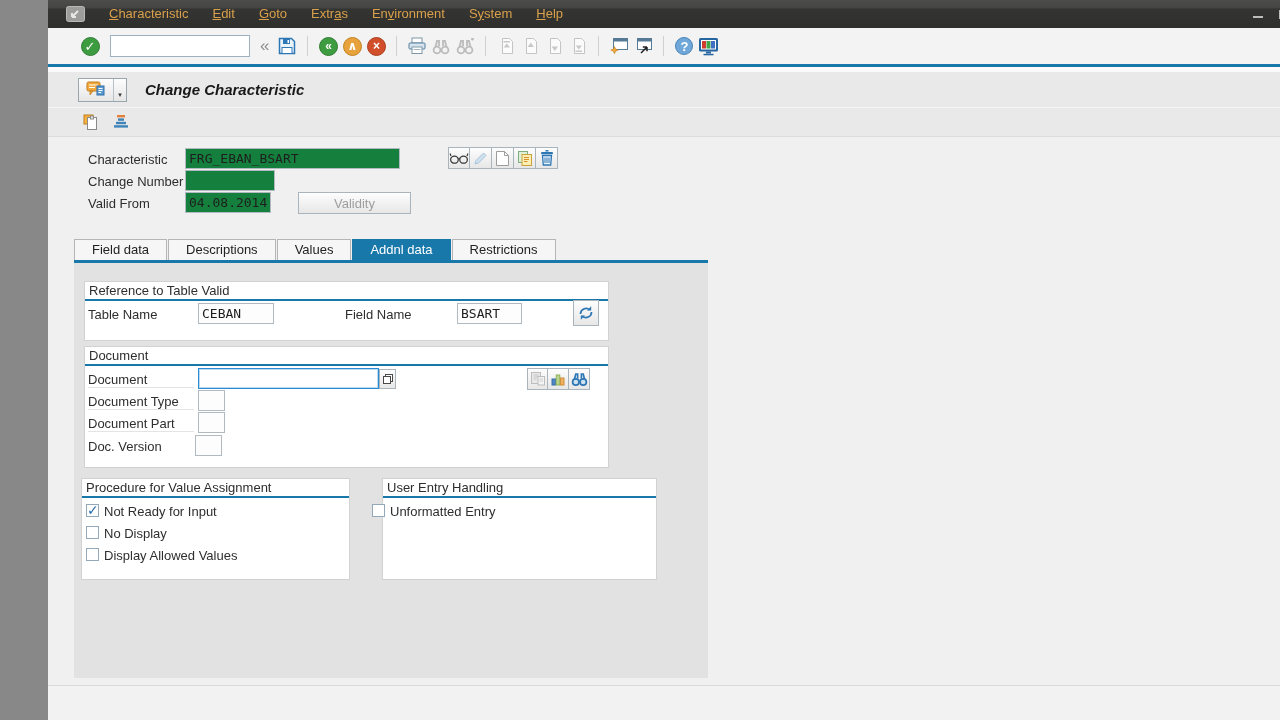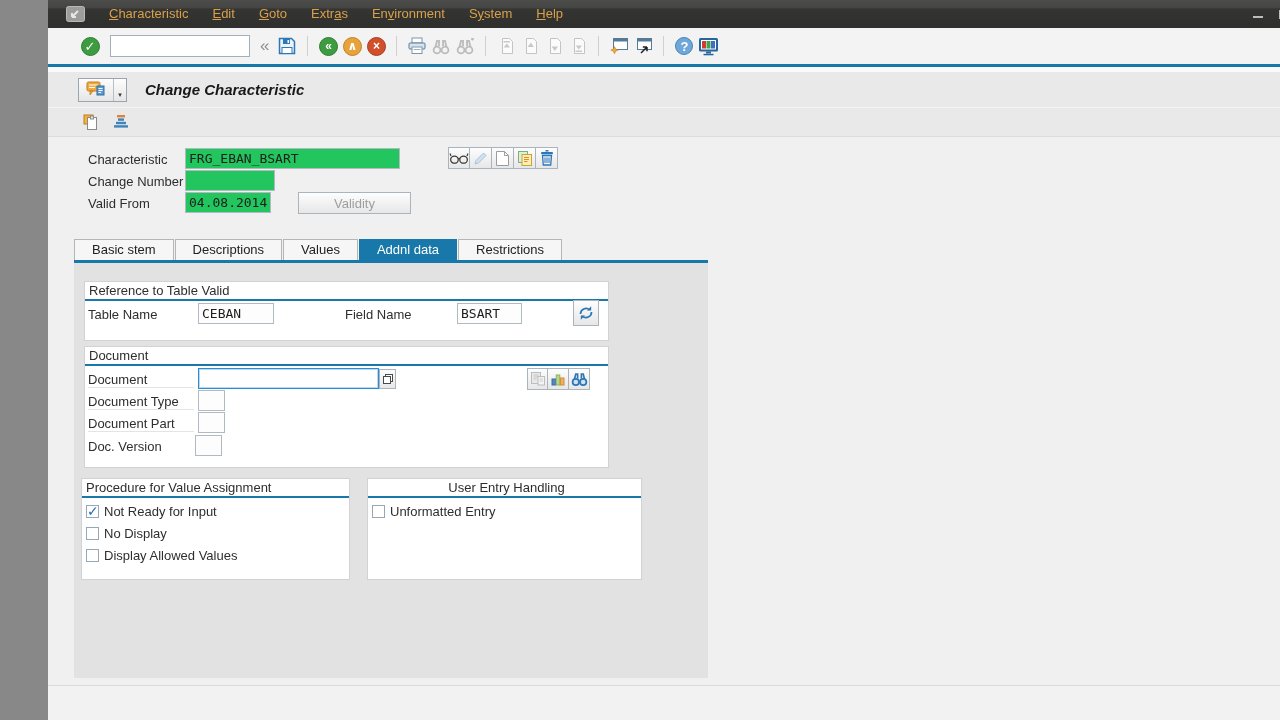--- a/index.html
+++ b/index.html
@@ -45,21 +45,21 @@
     display:flex; align-items:center; }
   .sfo-btn { margin-left:30px; height:24px; display:flex; border:1px solid #9aa6ad; background:linear-gradient(#fdfdfd,#e6e6e6); }
   .sfo-main { width:34px; display:flex; align-items:center; justify-content:center; }
   .sfo-dd { width:13px; border-left:1px solid #b8c0c6; display:flex; align-items:flex-end; justify-content:center; color:#333; font-size:7px; padding-bottom:2px; }
   .page-title { margin-left:18px; font-size:15px; font-weight:bold; font-style:italic; color:#191919; }
   .appbar { position:absolute; left:0; top:107px; width:1280px; height:30px; background:#e9e9e9;
     border-top:1px solid #f4f4f4; border-bottom:1px solid #dcdcdc; display:flex; align-items:center; padding-left:31px; gap:6px; }
   .appbar .tb-btn { height:24px; }
   
   .flabel { position:absolute; color:#2e2e2e; }
-  .finput { position:absolute; height:21px; border:1px solid #b2bac1; background:#22c55e;
+  .finput { position:absolute; height:21px; border:1px solid #b2bac1; background:#15803d;
     font:13px "DejaVu Sans Mono",monospace; color:#1e1e1e; padding:0 3px; outline:none; }
   .finput.white { background:#fdfdfd; }
   .finput.focus { border:1px solid #2a8dd4; box-shadow:0 0 0 1px #bcd9ef inset; background:#fff; }
   .btn { position:absolute; border:1px solid #a9b4bc; background:linear-gradient(#fdfdfd,#e7e7e7);
     display:flex; align-items:center; justify-content:center; }
   .btn.disabled-text { color:#9e9e9e; }
   .iconrow { position:absolute; display:flex; }
   .icon-btn { width:22px; height:22px; border:1px solid #a9b4bc; margin-right:0; background:linear-gradient(#fdfdfd,#e7e7e7);
     display:flex; align-items:center; justify-content:center; }
   .icon-btn + .icon-btn { border-left:none; }
@@ -69,21 +69,21 @@
     border-bottom:none; margin-right:1px; color:#222; }
   .tab.active { background:#1878aa; border-color:#1878aa; color:#fff; }
   .tab-underline { position:absolute; left:26px; top:260px; width:634px; height:3px; background:#1878aa; }
   .tabpanel { position:absolute; left:26px; top:263px; width:634px; height:415px; background:#e2e2e2; }
   
   .gbox { position:absolute; background:#fff; border:1px solid #d2d2d2; }
   .gbox-h { height:19px; line-height:18px; padding-left:4px; border-bottom:2px solid #1878aa; color:#2e2e2e; }
   .gb-label { position:absolute; color:#2e2e2e; }
   .gb-label.uline { border-bottom:1px solid #e4e4e4; }
   
-  .cbrow { position:absolute; display:flex; align-items:center; gap:5px; }
+  .cbrow { position:absolute; display:flex; gap:5px; }
   .cbox { width:13px; height:13px; background:#fff; border:1px solid #93a8b8; position:relative; }
   .cbox.checked::after { content:"✓"; position:absolute; left:0; top:-3px; color:#2b6fb0; font-size:14px; font-weight:bold; }
   
   .sb-btn { position:absolute; left:1243px; width:13px; height:13px; color:#4a4a4a; font-size:10px; font-weight:bold;
     display:flex; align-items:center; justify-content:center; }
   .sb-thumb { position:absolute; left:1241px; top:174px; width:15px; height:474px; background:#b0bcc6;
     border:1px solid #9fabb5; border-radius:1px; }
   .sb-grip { position:absolute; left:4px; top:45%; width:5px; height:8px;
     border-top:1.5px solid #f2f2f2; border-bottom:1.5px solid #f2f2f2; }
   .sb-grip::after { content:""; position:absolute; left:0; top:2.5px; width:5px; border-top:1.5px solid #f2f2f2; }
@@ -309,21 +309,21 @@
   </div>
 
   <span class="flabel" style="left:40px;top:174px;">Change Number</span>
   <input class="finput" style="left: 137px; top: 170px; width: 90px;" value="">
 
   <span class="flabel" style="left:40px;top:196px;">Valid From</span>
   <input class="finput" style="left: 137px; top: 192px; width: 86px;" value="04.08.2014">
   <button class="btn disabled-text" style="left:250px;top:192px;width:113px;height:22px;font-size:13px;">Validity</button>
 
   <div class="tabstrip">
-    <div class="tab">Basic stem</div>
+    <div class="tab">Field data</div>
     <div class="tab">Descriptions</div>
     <div class="tab">Values</div>
     <div class="tab active">Addnl data</div>
     <div class="tab">Restrictions</div>
   </div>
   <div class="tab-underline"></div>
   <div class="tabpanel"></div>
 
   <div class="gbox" style="left:36px;top:281px;width:525px;height:60px;">
     <div class="gbox-h">Reference to Table Valid</div>
@@ -392,21 +392,21 @@
   </div>
   <div class="cbrow" style="left:38px;top:526px;">
     <span class="cbox"></span>
     <span>No Display</span>
   </div>
   <div class="cbrow" style="left:38px;top:548px;">
     <span class="cbox"></span>
     <span>Display Allowed Values</span>
   </div>
 
-  <div class="gbox" style="left:319px;top:478px;width:275px;height:102px;text-align:center;">
+  <div class="gbox" style="left:334px;top:478px;width:275px;height:102px;">
     <div class="gbox-h">User Entry Handling</div>
   </div>
   <div class="cbrow" style="left:324px;top:504px;">
     <span class="cbox"></span>
     <span>Unformatted Entry</span>
   </div>
 
   <div class="sb-btn" style="top:142px;">∧</div>
   <div class="sb-btn" style="top:156px;">∨</div>
   <div class="sb-thumb">

